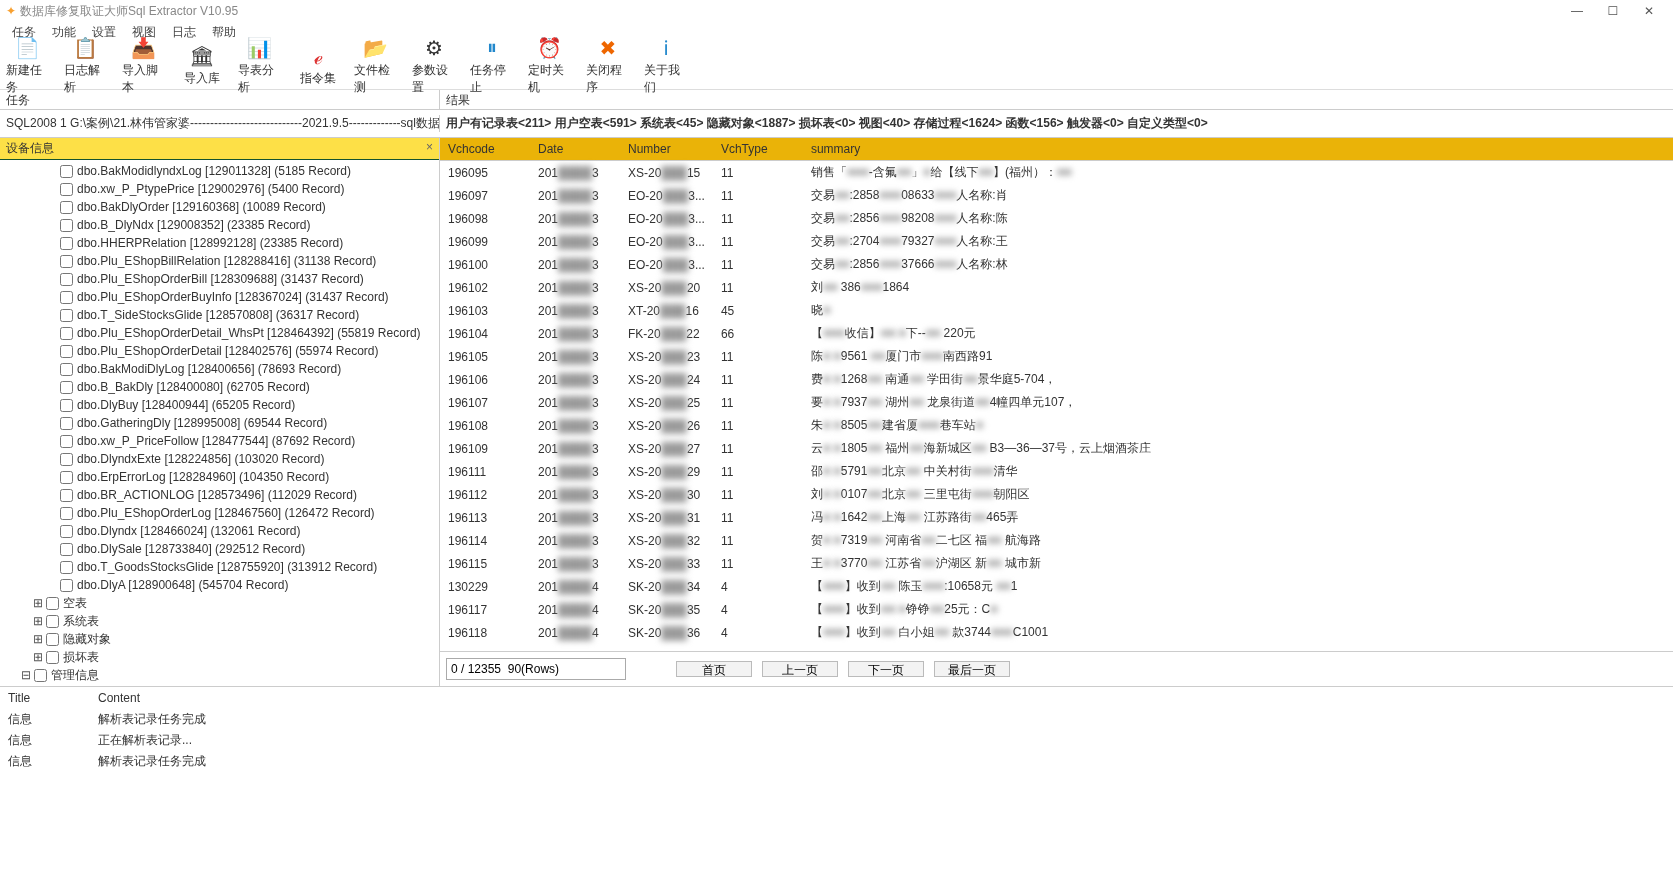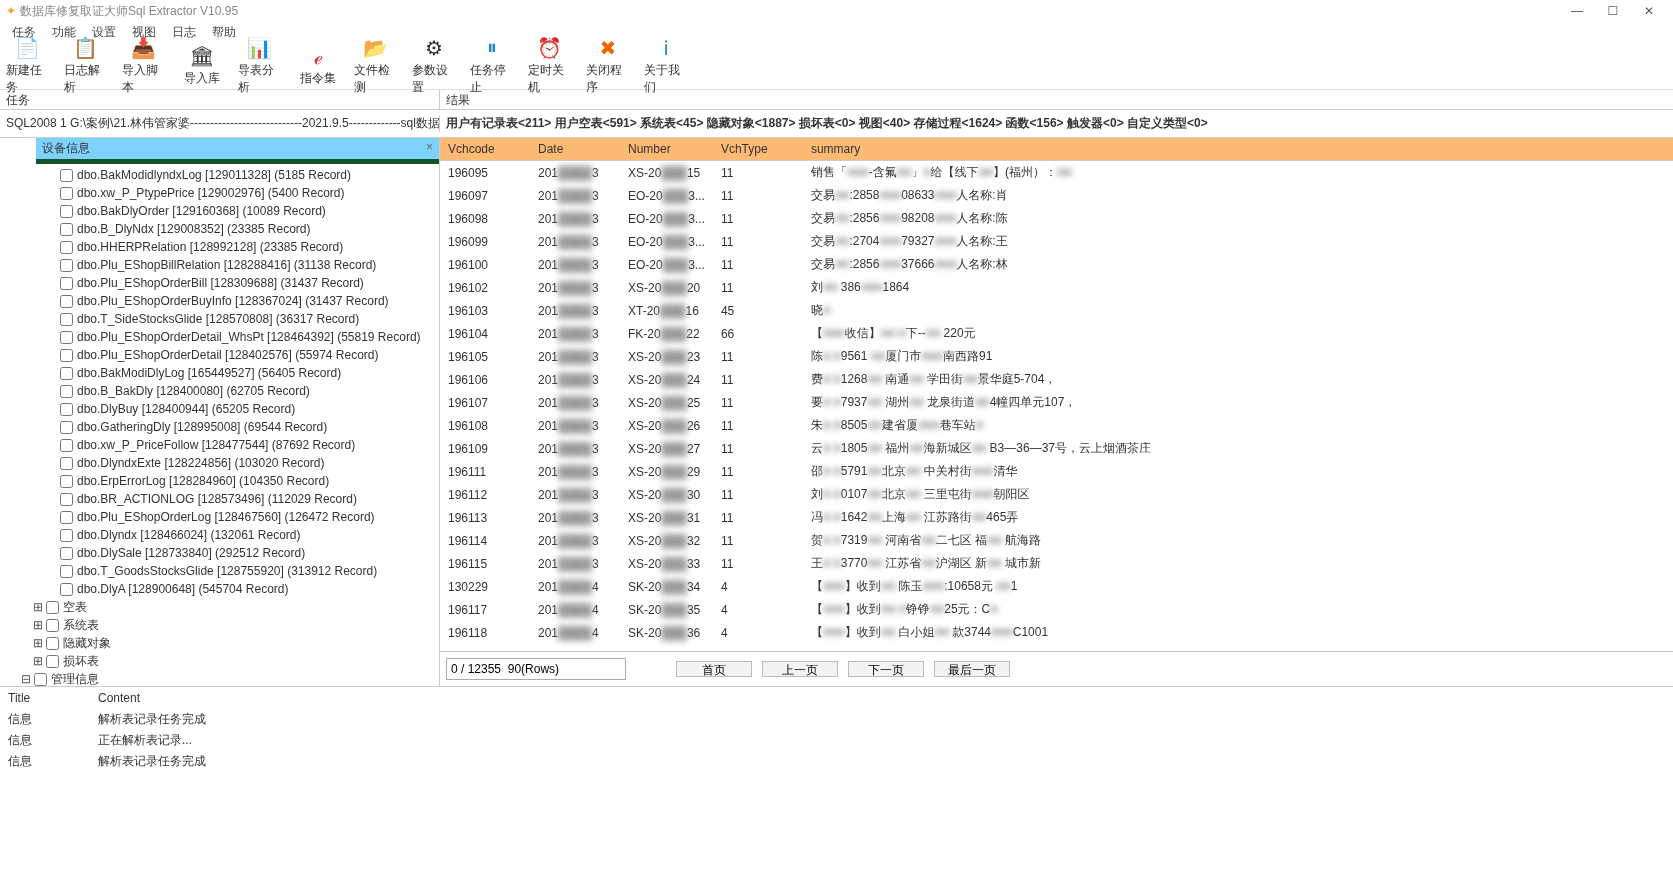--- a/index.html
+++ b/index.html
@@ -15,32 +15,32 @@
 .tbtn .ic { height: 24px; display: flex; align-items: center; justify-content: center; font-size: 20px; }
 .tbtn .lb { margin-top: 2px; color: #333; }
 .rowheaders { display: flex; height: 20px; border-bottom: 1px solid #ccc; }
 .rowheaders .cell { padding: 2px 6px; color: #333; }
 .rowheaders .left { width: 440px; border-right: 1px solid #ccc; }
 .taskrow { display: flex; height: 28px; align-items: center; border-bottom: 1px solid #ccc; }
 .taskrow .left { width: 440px; border-right: 1px solid #ccc; padding: 0 6px; white-space: nowrap; overflow: hidden; }
 .taskrow .right { flex: 1; padding: 0 6px; white-space: nowrap; overflow: hidden; font-weight: bold; }
 .main { display: flex; height: 548px; }
 .leftpane { width: 440px; border-right: 1px solid #ccc; overflow: auto; position: relative; }
-.leftpane .hdr { position: sticky; top: 0; background: #7dd3fc; padding: 2px 6px; border-bottom: 5px solid #14532d; display: flex; margin-left: 36px; }
+.leftpane .hdr { position: sticky; top: 0; background: #fde047; padding: 2px 6px; border-bottom: 1px solid #14532d; display: flex; }
 .leftpane .hdr .x { margin-left: auto; color: #666; }
 .tree { padding: 2px 0 6px 60px; }
 .tree .row { height: 18px; display: flex; align-items: center; white-space: nowrap; }
 .tree .row input { margin-right: 4px; }
 .tree .grp { margin-left: -28px; }
 .tree .grp2 { margin-left: -40px; }
 .tree .exp { display: inline-block; width: 12px; text-align: center; color: #555; margin-right: 2px; }
 .rightpane { flex: 1; display: flex; flex-direction: column; overflow: hidden; }
 .grid { flex: 1; overflow: auto; }
 .grid table { border-collapse: collapse; width: 100%; }
-.grid th { text-align: left; padding: 4px 8px; font-weight: normal; border-bottom: 1px solid #ccc; position: sticky; top: 0; background: #fdba74; }
+.grid th { text-align: left; padding: 4px 8px; font-weight: normal; border-bottom: 1px solid #ccc; position: sticky; top: 0; background: #eab308; }
 .grid td { padding: 3px 8px; white-space: nowrap; }
 .blur { filter: blur(3px); color: #999; }
 .pager { display: flex; align-items: center; gap: 10px; padding: 6px; border-top: 1px solid #ccc; }
 .pager input { width: 180px; height: 22px; padding: 0 4px; border: 1px solid #aaa; }
 .pager button { width: 76px; height: 16px; background: #f3f3f3; border: 1px solid #bbb; cursor: default; }
 .pager .gap { width: 30px; }
 .log { border-top: 1px solid #ccc; }
 .log table { border-collapse: collapse; width: 100%; }
 .log th { text-align: left; padding: 4px 8px; font-weight: normal; color: #333; }
 .log td { padding: 2px 8px; }
@@ -174,21 +174,21 @@
         <div class="row">
           <input type="checkbox" style="">
           <span>dbo.Plu_EShopOrderDetail_WhsPt [128464392] (55819 Record)</span>
         </div>
         <div class="row">
           <input type="checkbox" style="">
           <span>dbo.Plu_EShopOrderDetail [128402576] (55974 Record)</span>
         </div>
         <div class="row">
           <input type="checkbox" style="">
-          <span>dbo.BakModiDlyLog [165449527] (56405 Record)</span>
+          <span>dbo.BakModiDlyLog [128400656] (78693 Record)</span>
         </div>
         <div class="row">
           <input type="checkbox" style="">
           <span>dbo.B_BakDly [128400080] (62705 Record)</span>
         </div>
         <div class="row">
           <input type="checkbox" style="">
           <span>dbo.DlyBuy [128400944] (65205 Record)</span>
         </div>
         <div class="row">

